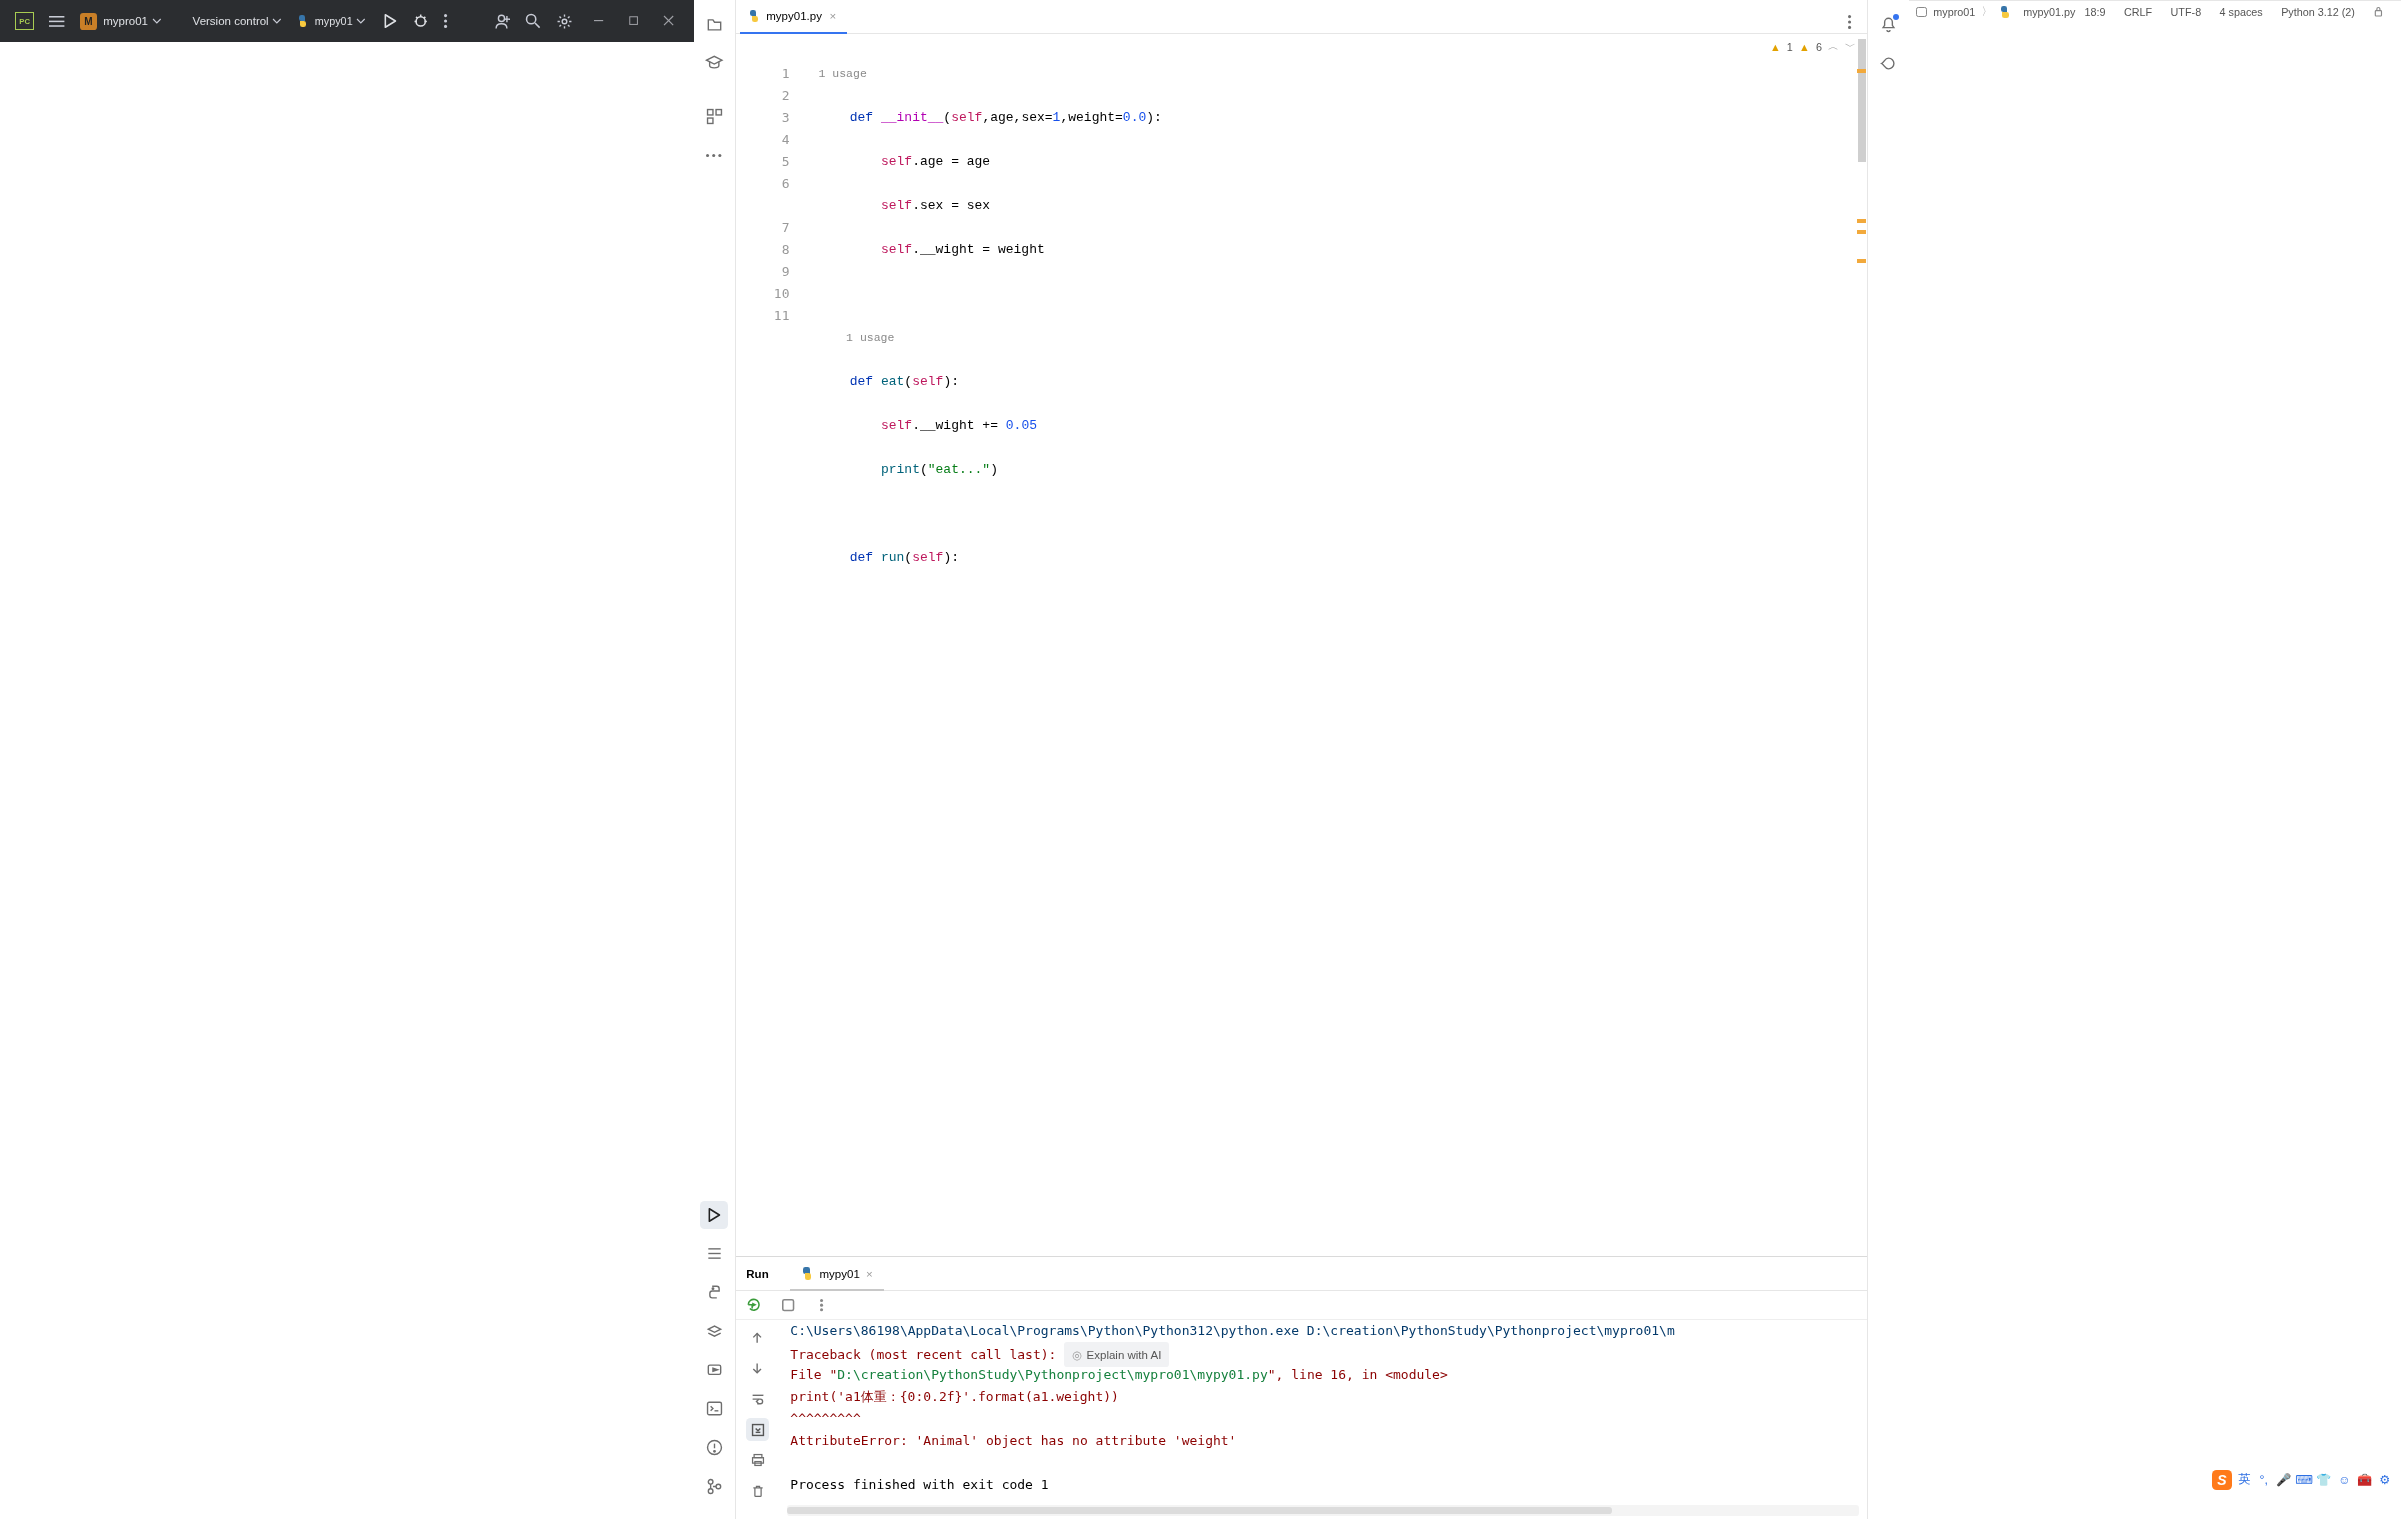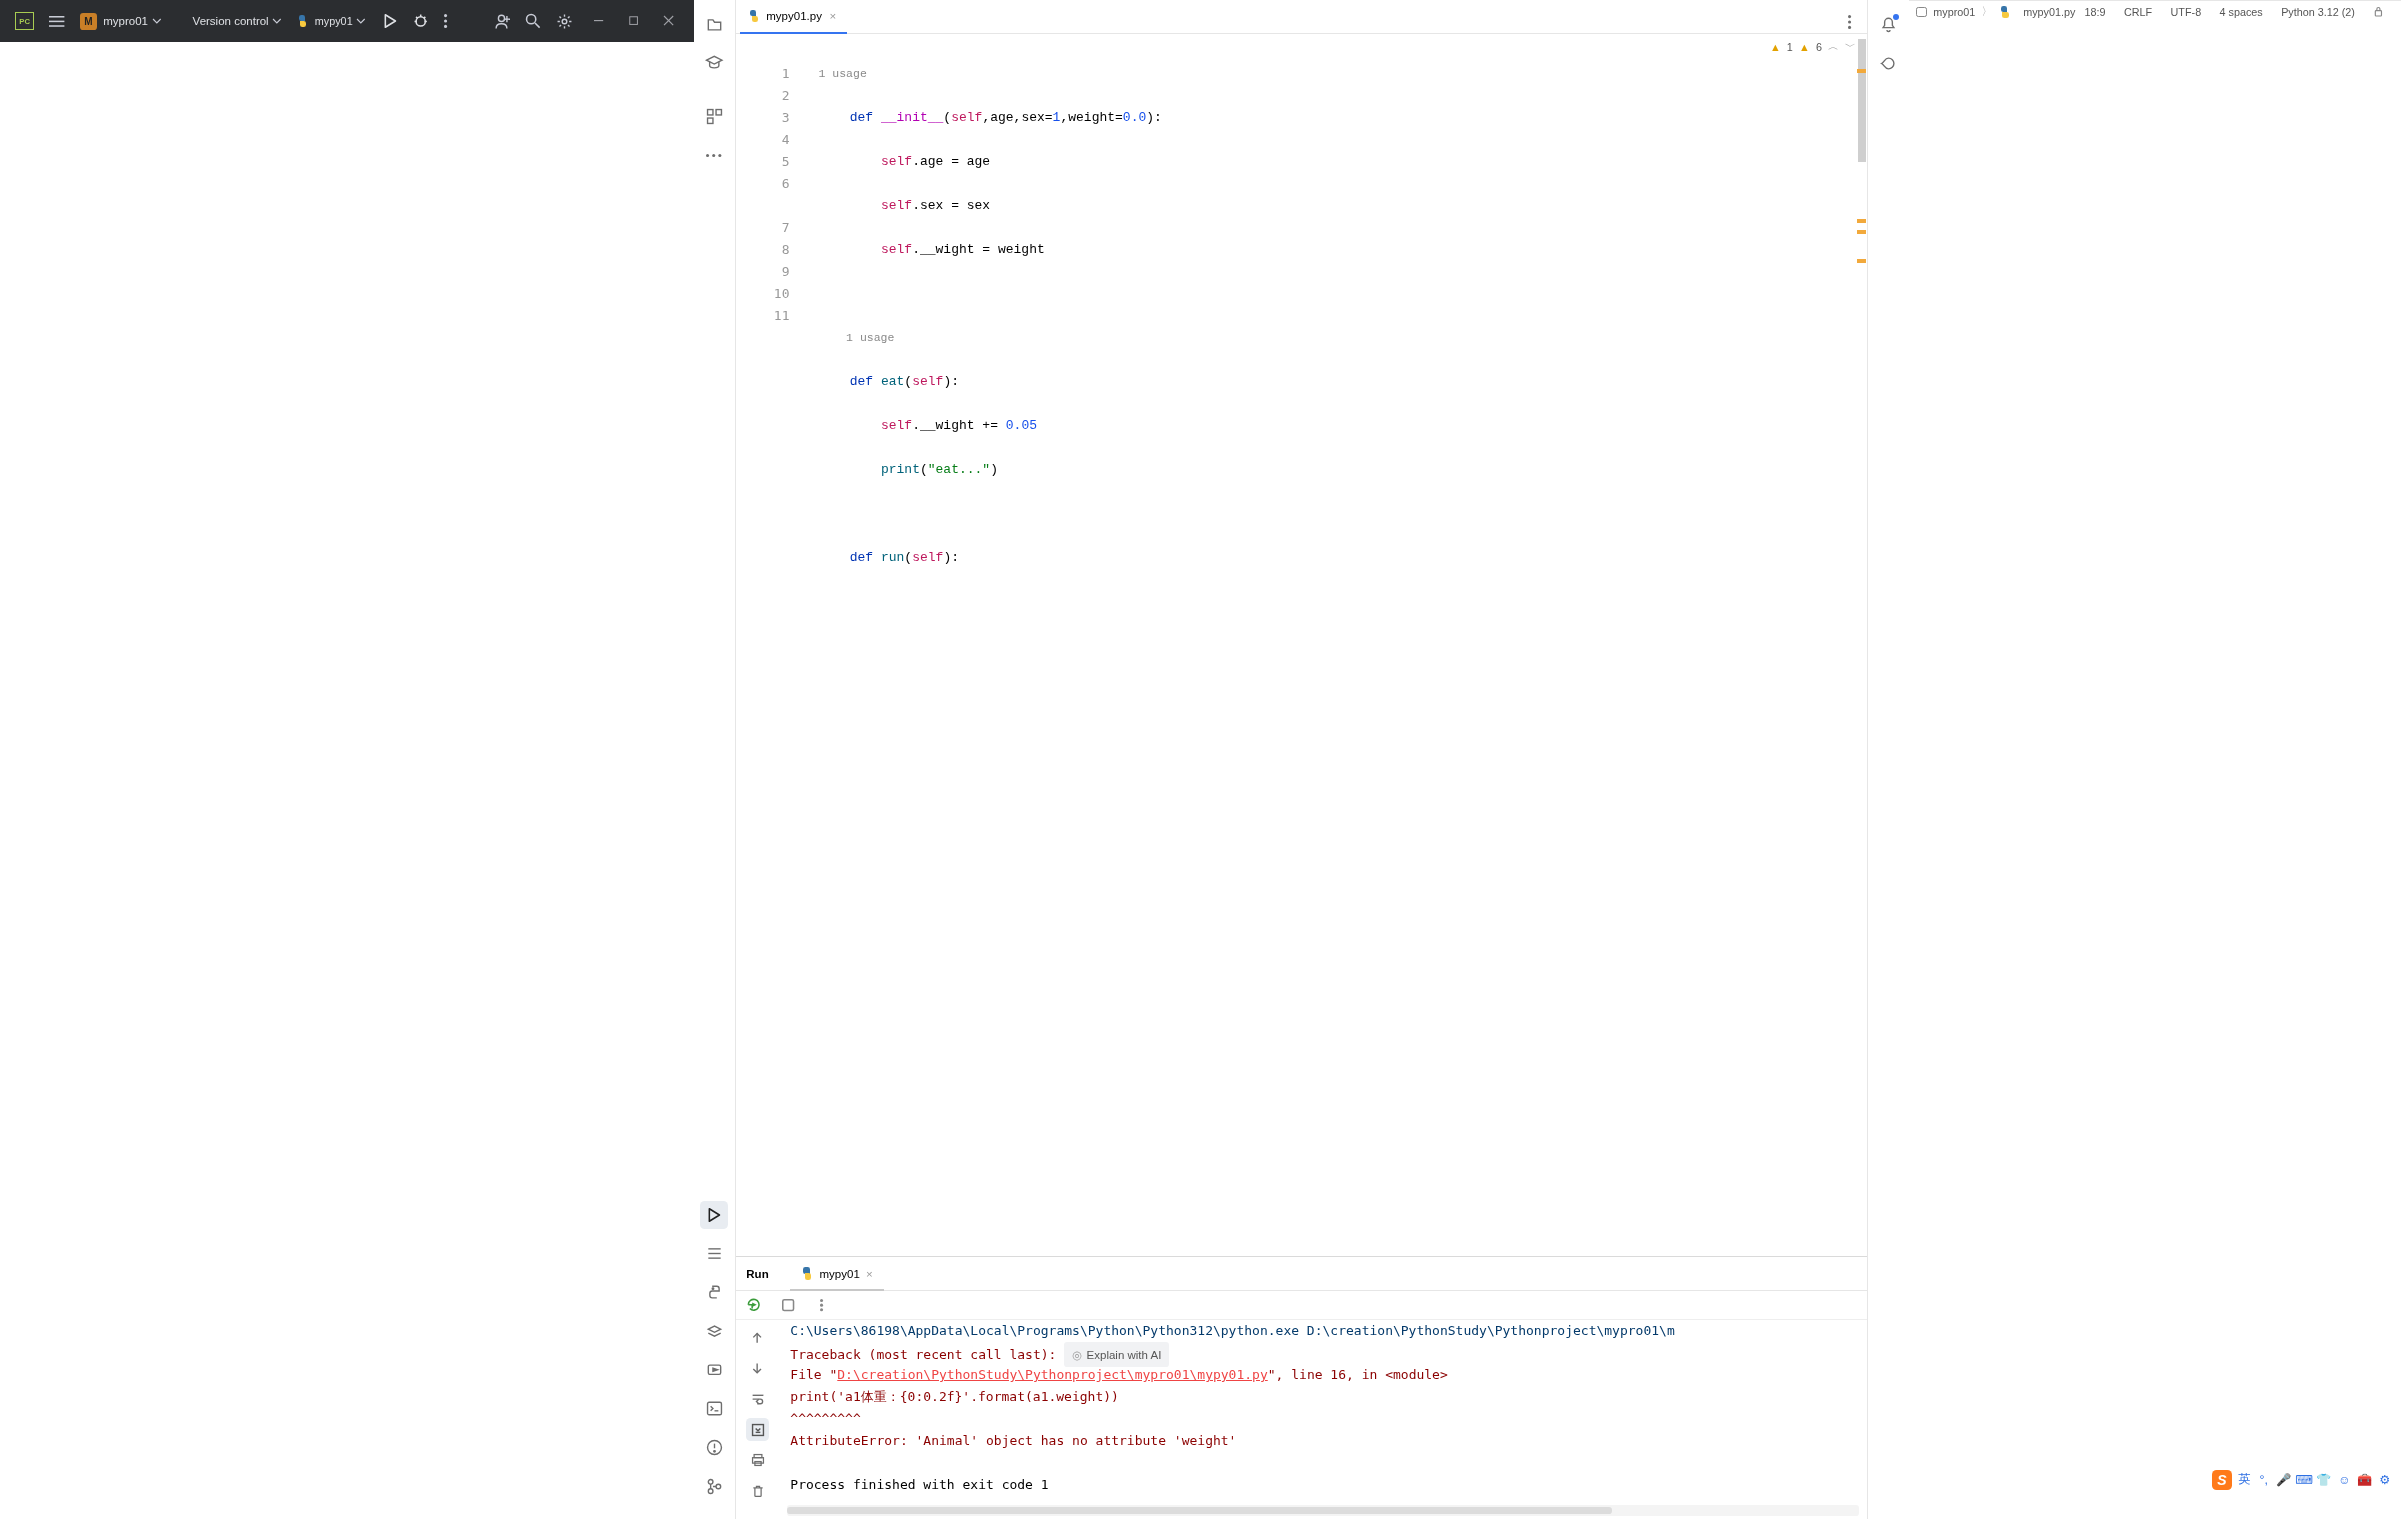--- a/index.html
+++ b/index.html
@@ -86,21 +86,21 @@
   .runwin-body { flex:1; display:flex; min-height:0; }
   .runwin-left { width:44px; display:flex; flex-direction:column; align-items:center; padding-top:6.2px; gap:7.7px; color:#6e6e6e; }
   .runwin-left .rlbtn { width:23px; height:23px; display:flex;align-items:center;justify-content:center; border-radius:4.6px; }
   .runwin-left .rlbtn.boxed { background:#e8ecf1; }
   .runwin-toolrow { height:29px; display:flex; align-items:center; padding-left:7.7px; gap:12.3px; color:#6e6e6e; border-bottom:0.8px solid #eee; }
   .runwin-toolrow .rtlbtn { width:21.6px; height:21.6px; display:flex;align-items:center;justify-content:center; }
   .run-rerun { color:#3a9b3a; }
 
   .console { flex:1; font-family: Consolas, monospace; font-size:13px; line-height:22px; padding: 0 10.8px 4.6px 10.8px; overflow:hidden; position:relative; }
   .c-err { color:#8b0000; }
-  .c-link { color:#ef4444; text-decoration:underline; }
+  .c-link { color:#15803d; }
   .c-explain { background:#f1f2f4; color:#555; padding:1.5px 7.7px; border-radius:3.1px; font-family:"Segoe UI",Arial,sans-serif; font-size:11.5px; display:inline-flex; align-items:center; gap:4.6px; }
   .c-explain .aiicon { color:#999; }
   .c-cut { color:#043a6b; white-space:nowrap; overflow:hidden; text-overflow:clip; }
   .console .hscroll { position:absolute; left:7.7px; right:7.7px; bottom:3.1px; height:10.8px; background:#f4f4f4; border-radius:3.1px; }
   .console .hscroll .thumb { position:absolute; left:0; top:1.5px; height:7.7px; width:77%; background:#dcdcdc; border-radius:3.1px; }
 
   
   .statusbar { height:23px; border-top:0.8px solid #e6e6e6; display:flex; align-items:center; padding: 0 7.7px; font-size:10.8px; color:#555; background:#fff; }
   .statusbar .crumbs { display:flex; align-items:center; gap:6.2px;}
   .sb-proj-ico { width:10.8px;height:10.8px;border:1.2px solid #888;border-radius:2.3px; }

